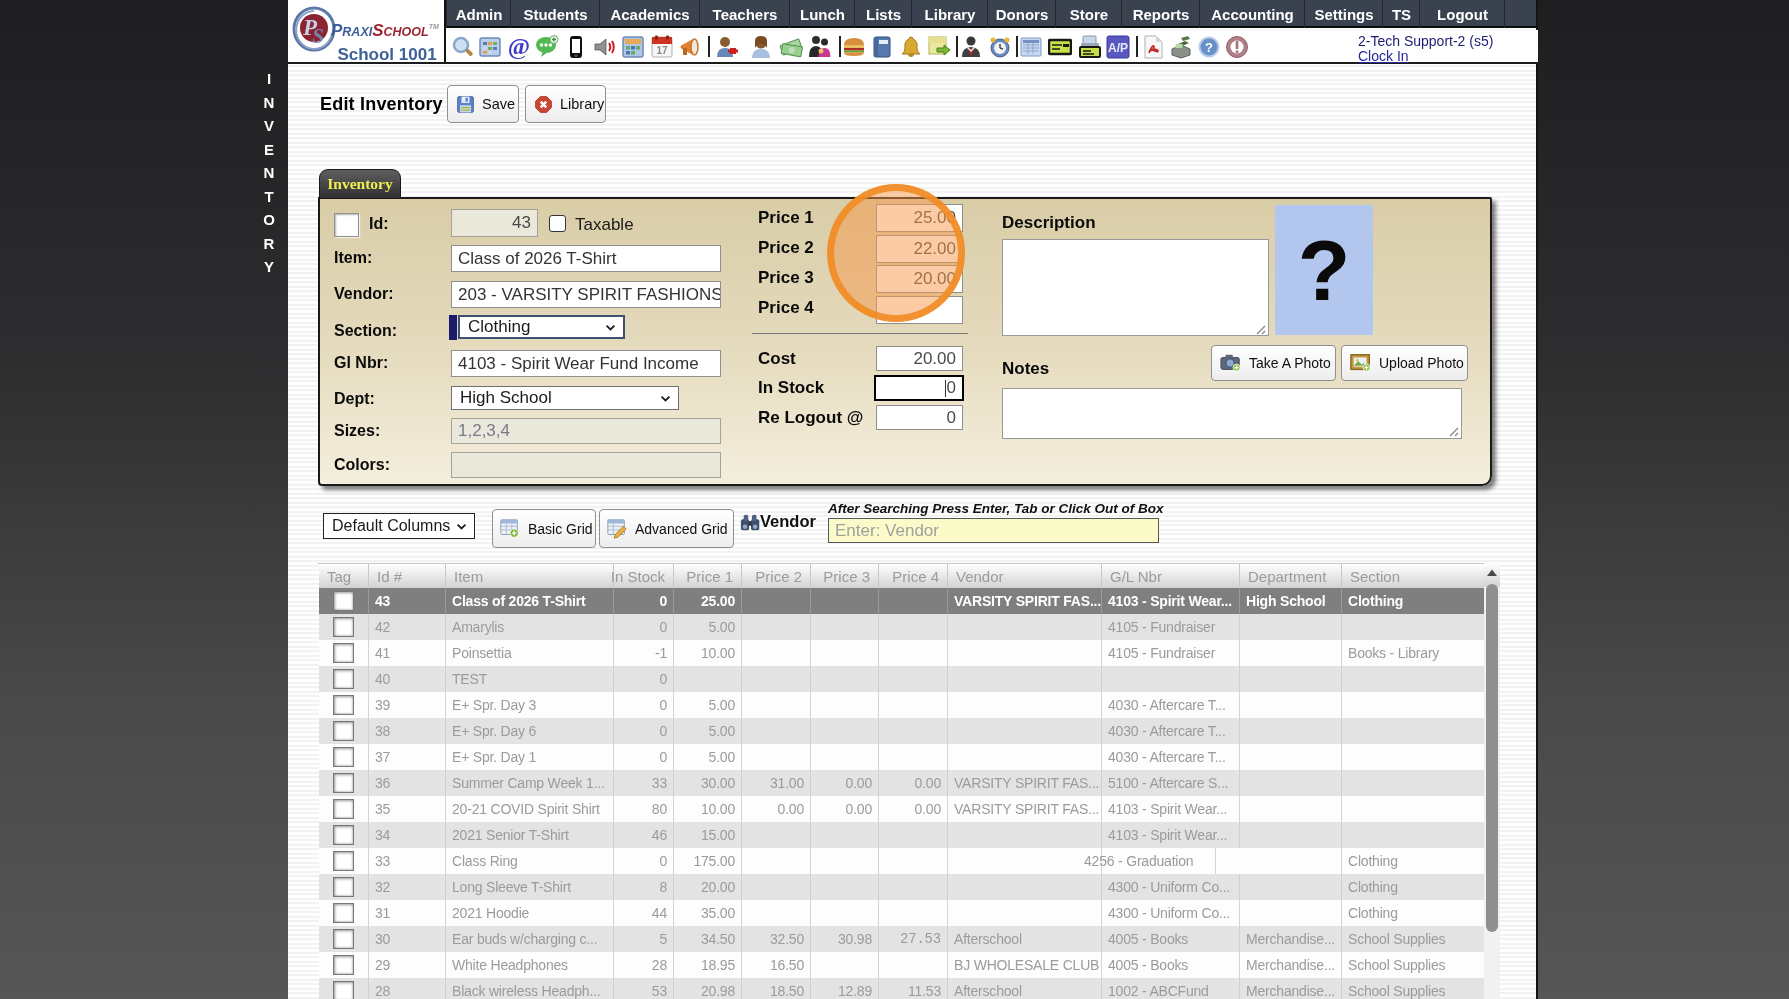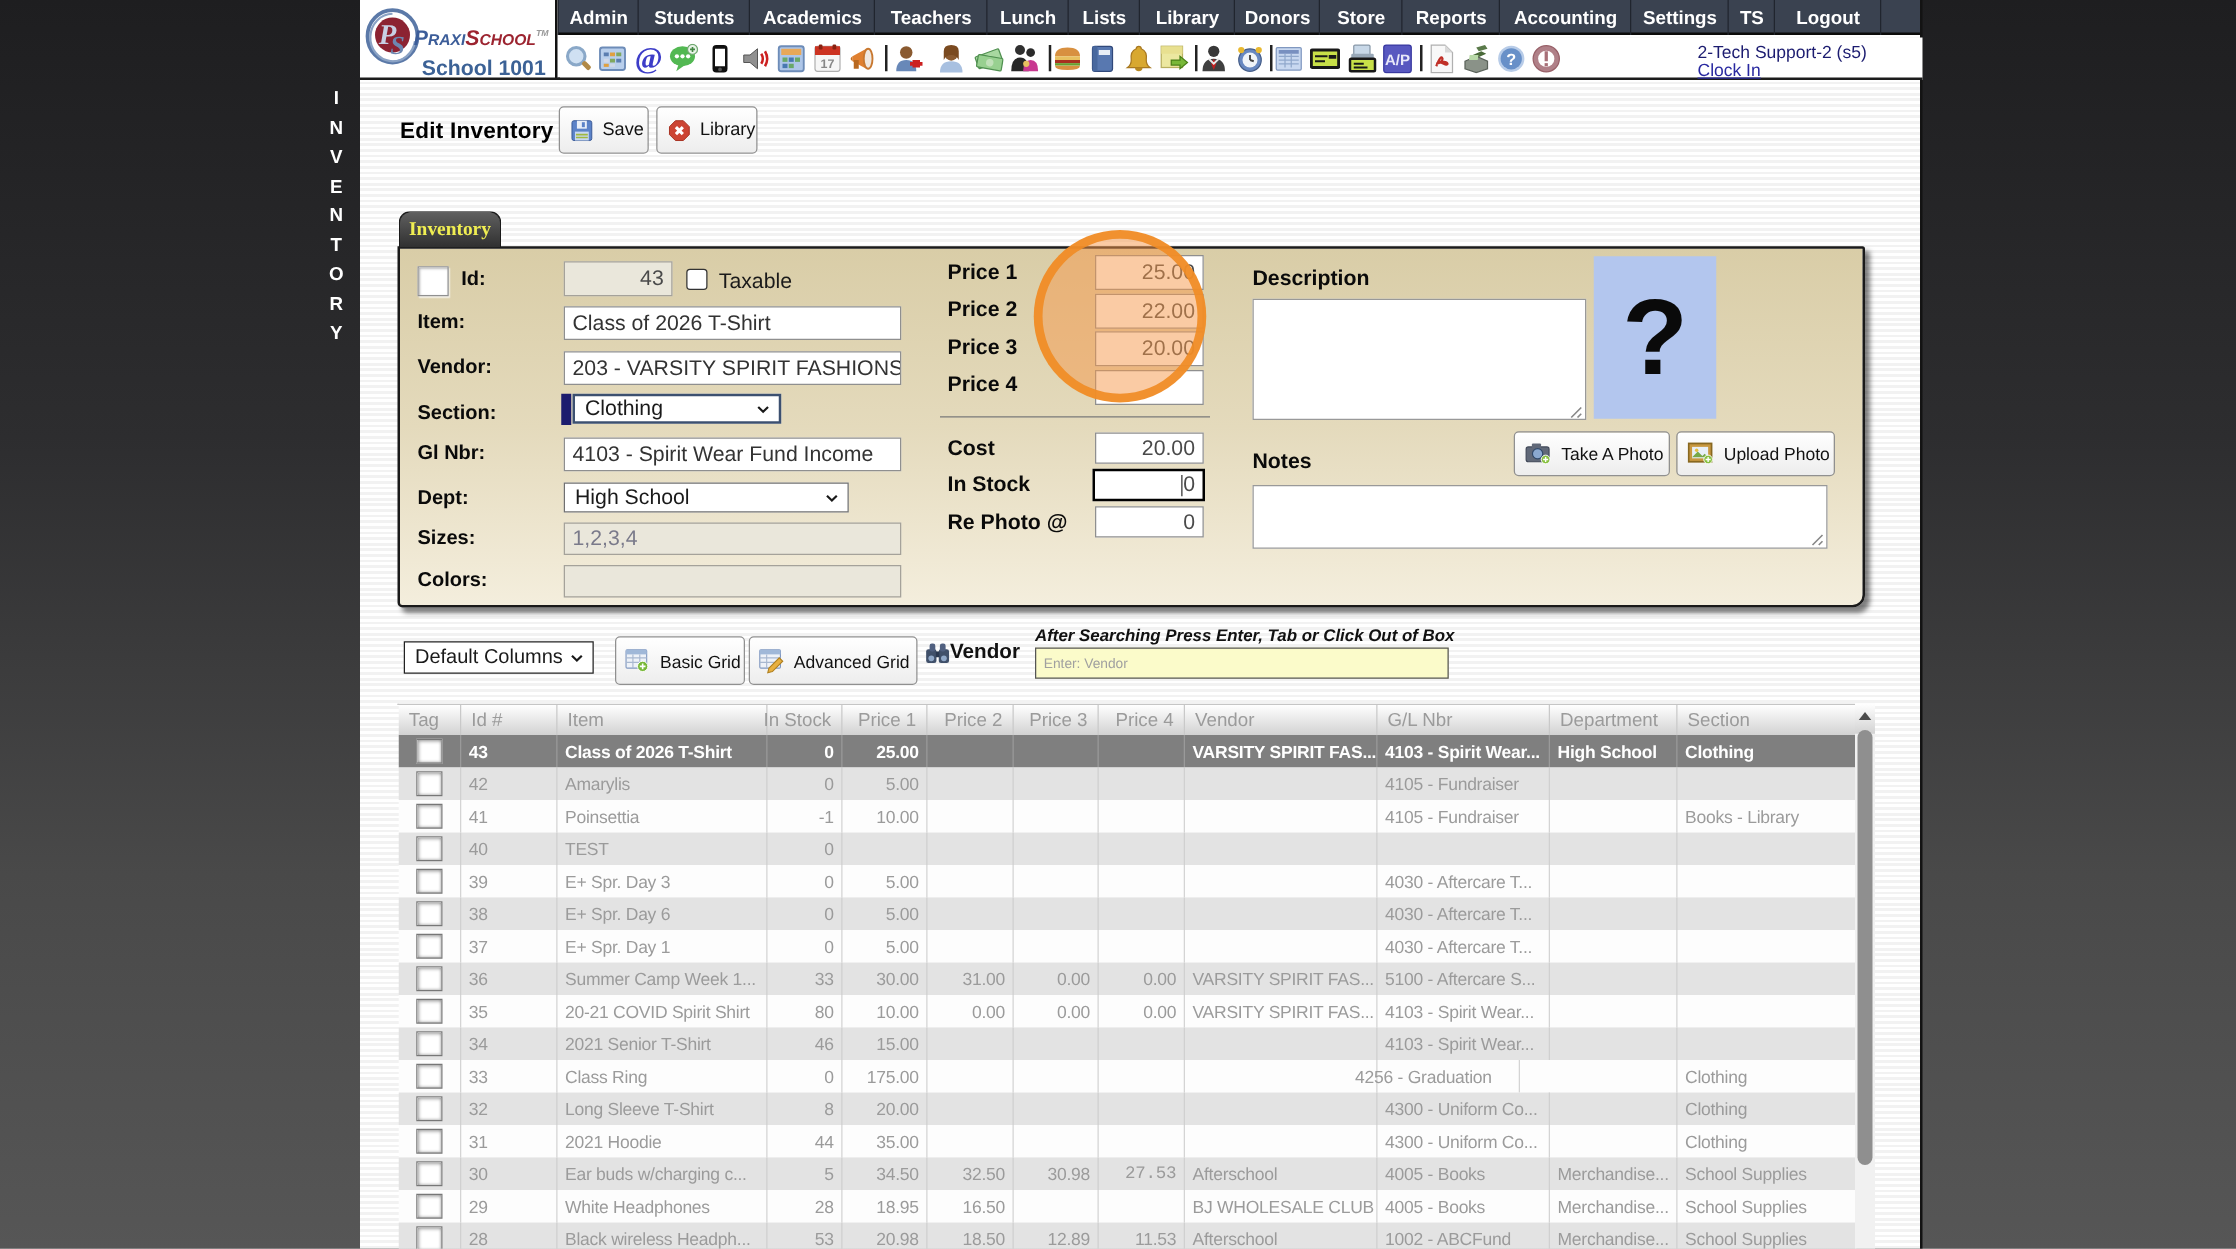--- a/index.html
+++ b/index.html
@@ -316,21 +316,21 @@
 <div class="flabel lbl17" style="left:470px;top:298px;">Price 4</div>
 <div class="finput right" style="left:588px;top:204px;width:87px;height:28px;">25.00</div>
 <div class="finput right" style="left:588px;top:235px;width:87px;height:28px;">22.00</div>
 <div class="finput right" style="left:588px;top:265px;width:87px;height:28px;">20.00</div>
 <div class="finput right" style="left:588px;top:296px;width:87px;height:28px;"></div>
 <div style="z-index:2;position:absolute;left:464px;top:333px;width:216px;height:1px;background:#7a7a7a;"></div>
 <div class="flabel lbl17" style="left:470px;top:349px;">Cost</div>
 <div class="finput right" style="left:588px;top:346px;width:87px;height:25px;">20.00</div>
 <div class="flabel lbl17" style="left:470px;top:378px;">In Stock</div>
 <div class="finput right" style="left:586px;top:375px;width:90px;height:26px;border:2px solid #000;"><span style="display:inline-block;width:1px;height:17px;background:#333;margin-right:1px;"></span>0</div>
-<div class="flabel lbl17" style="left:470px;top:408px;">Re Photo @</div>
+<div class="flabel lbl17" style="left:470px;top:408px;">Re Logout @</div>
 <div class="finput right" style="left:588px;top:405px;width:87px;height:25px;">0</div>
 <div class="flabel lbl17" style="left:714px;top:213px;">Description</div>
 <textarea class="fta" style="left: 714px; top: 239px; width: 267px; height: 97px;"></textarea>
 <div style="z-index:2;position:absolute;left:987px;top:205px;width:98px;height:130px;background:#b3c6ee;display:flex;align-items:center;justify-content:center;">
       <span style="font-size:86px;font-weight:bold;color:#0a0a0a;font-family:'Liberation Sans',sans-serif;">?</span>
     </div>
 <div class="hbtn" style="left:923px;top:345px;width:125px;height:36px;font-size:14px;">
       <svg width="22" height="22" viewBox="0 0 24 24">
         <rect x="1" y="6" width="20" height="13" rx="2" fill="#606878" stroke="#404858" stroke-width="1"></rect>
         <rect x="6" y="3" width="8" height="5" rx="1" fill="#606878"></rect>
@@ -386,21 +386,21 @@
         <rect x="1" y="8" width="9" height="12" rx="2" fill="#40506a"></rect>
         <rect x="12" y="8" width="9" height="12" rx="2" fill="#40506a"></rect>
         <rect x="4" y="3" width="5" height="7" rx="2" fill="#506080"></rect>
         <rect x="13" y="3" width="5" height="7" rx="2" fill="#506080"></rect>
         <rect x="9.5" y="10" width="3" height="5" fill="#2a3850"></rect>
         <circle cx="5.5" cy="16" r="2.5" fill="#90a8c8"></circle>
         <circle cx="16.5" cy="16" r="2.5" fill="#90a8c8"></circle>
       </svg></div>
 <div style="z-index:2;position:absolute;left:472px;top:512px;font-size:16.5px;font-weight:bold;color:#111;">Vendor</div>
 <div style="z-index:2;position:absolute;left:540px;top:501px;width:340px;font-size:13.5px;font-style:italic;font-weight:bold;color:#111;">After Searching Press Enter, Tab or Click Out of Box</div>
-<div style="z-index:2;position:absolute;left:540px;top:518px;width:331px;height:25px;background:#fbfbca;border:1px solid #555;font-size:11px;color:#a0a0a0;display:flex;align-items:center;padding:0 6px;">Enter: Vendor</div>
+<div style="z-index:2;position:absolute;left:540px;top:518px;width:331px;height:25px;background:#fbfbca;border:1px solid #555;font-size:17px;color:#a0a0a0;display:flex;align-items:center;padding:0 6px;">Enter: Vendor</div>
 <div id="grid">
 <div id="ghead">
 <div class="hcell " style="left:0px;width:50px;">Tag</div>
 <div class="hcell " style="left:50px;width:77px;">Id #</div>
 <div class="hcell " style="left:127px;width:168px;">Item</div>
 <div class="hcell num" style="left:295px;width:60px;">In Stock</div>
 <div class="hcell num" style="left:355px;width:68px;">Price 1</div>
 <div class="hcell num" style="left:423px;width:69px;">Price 2</div>
 <div class="hcell num" style="left:492px;width:68px;">Price 3</div>
 <div class="hcell num" style="left:560px;width:69px;">Price 4</div>

